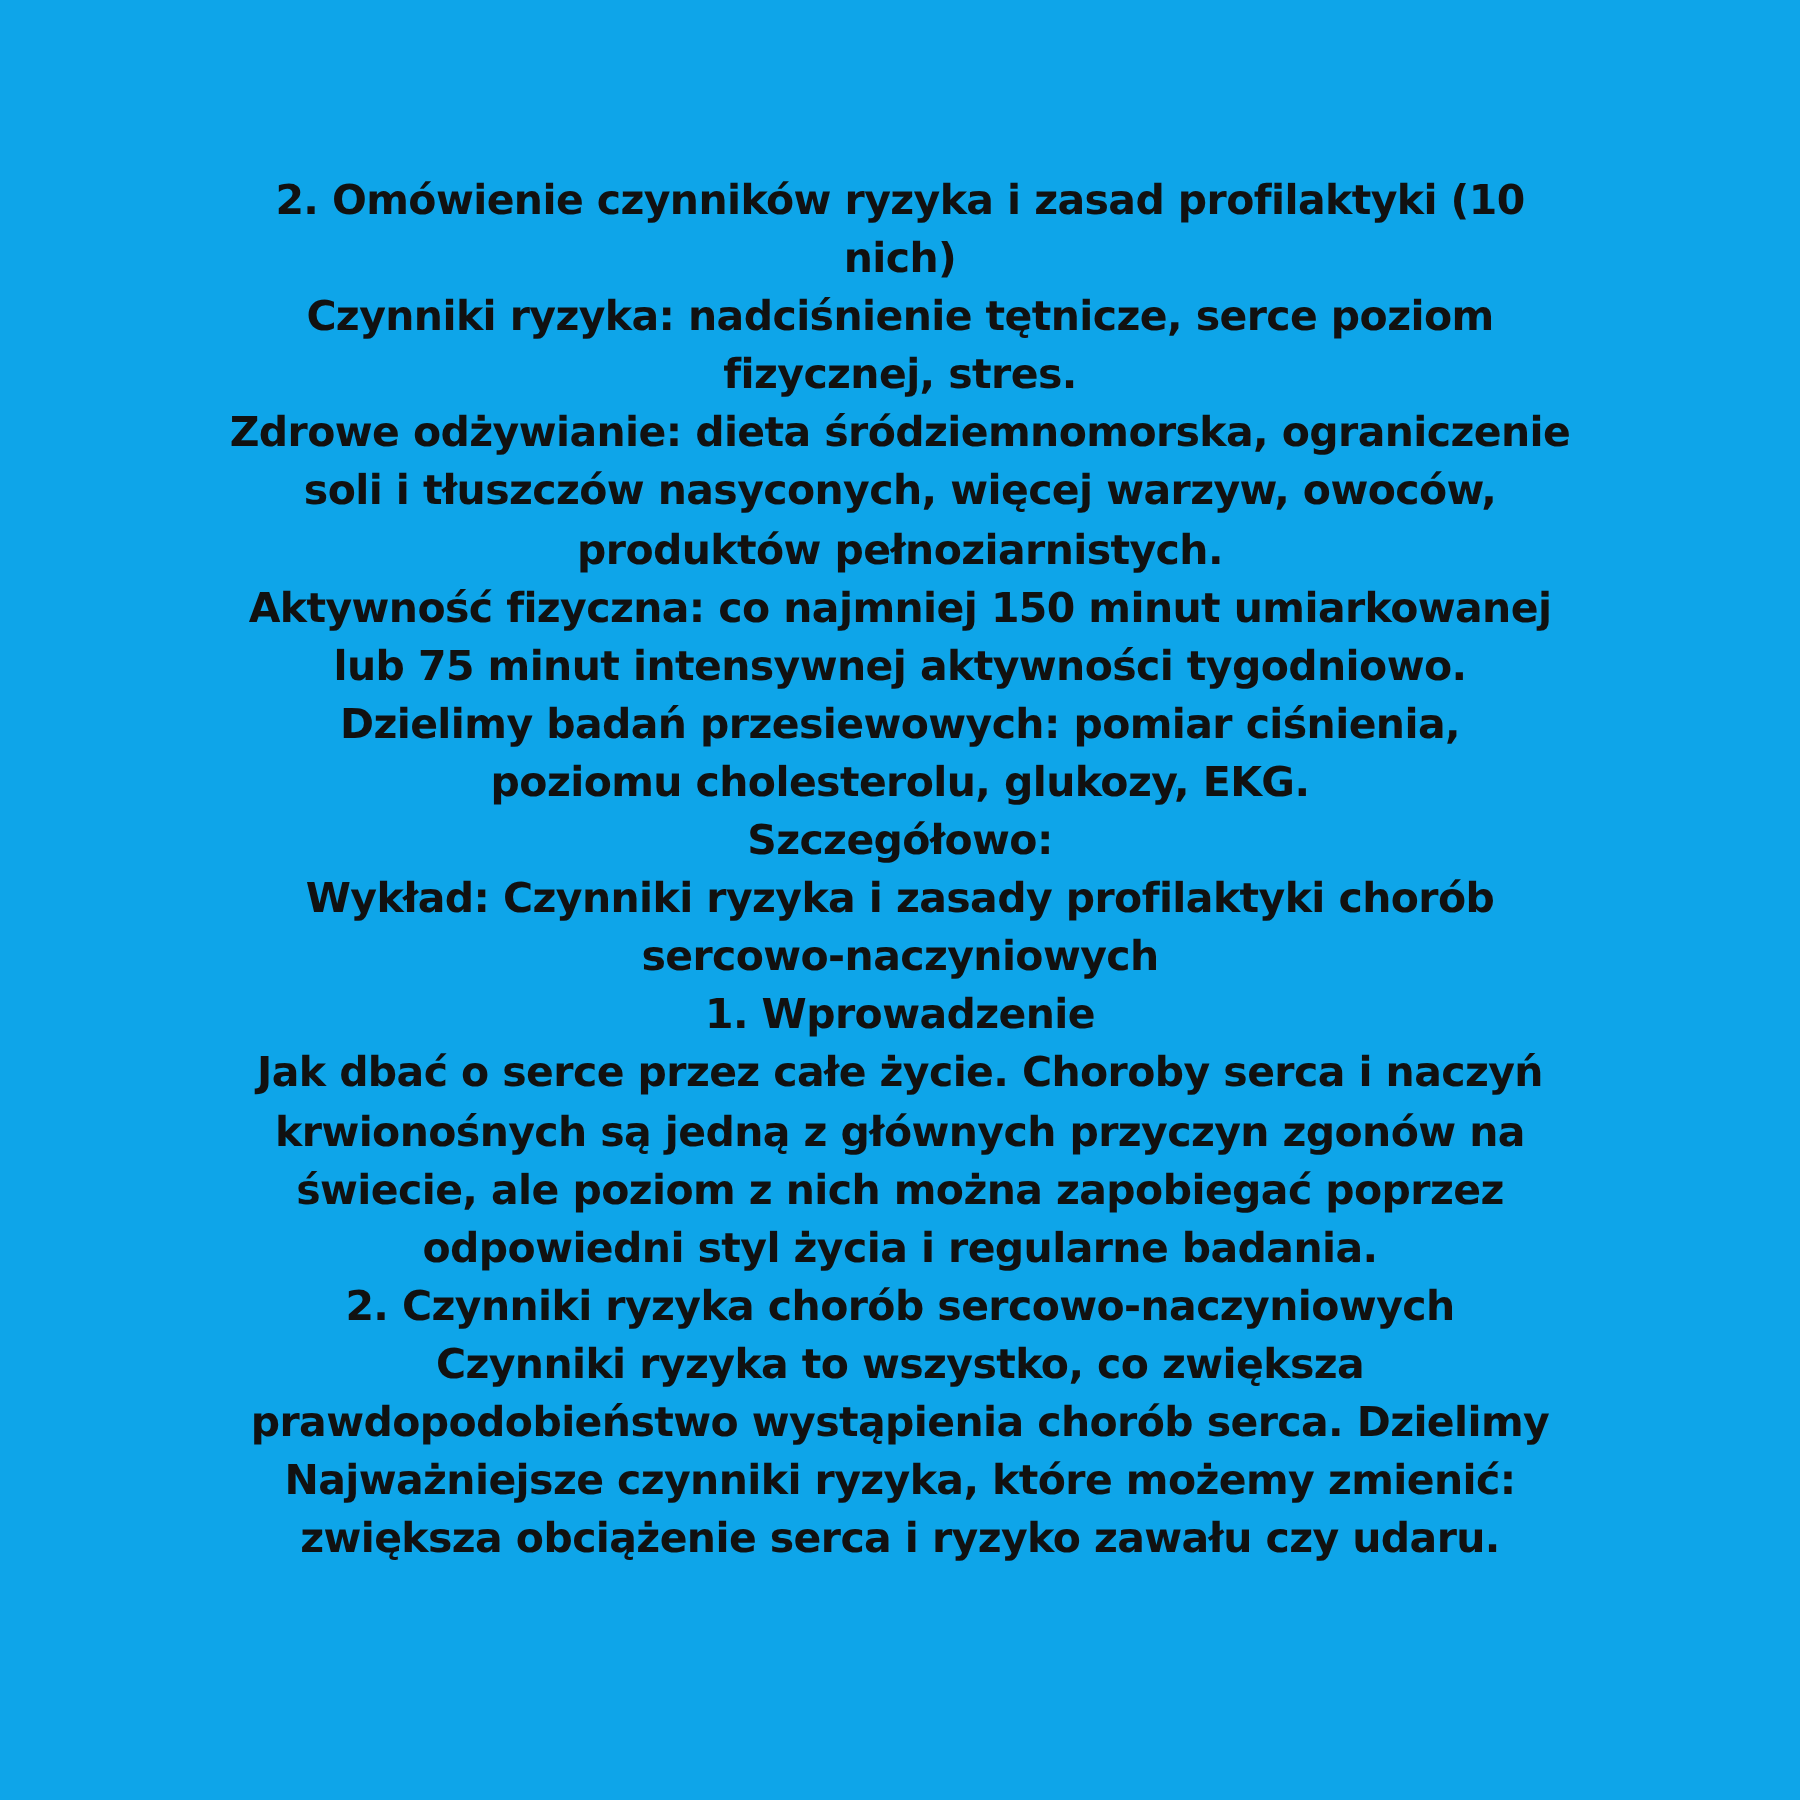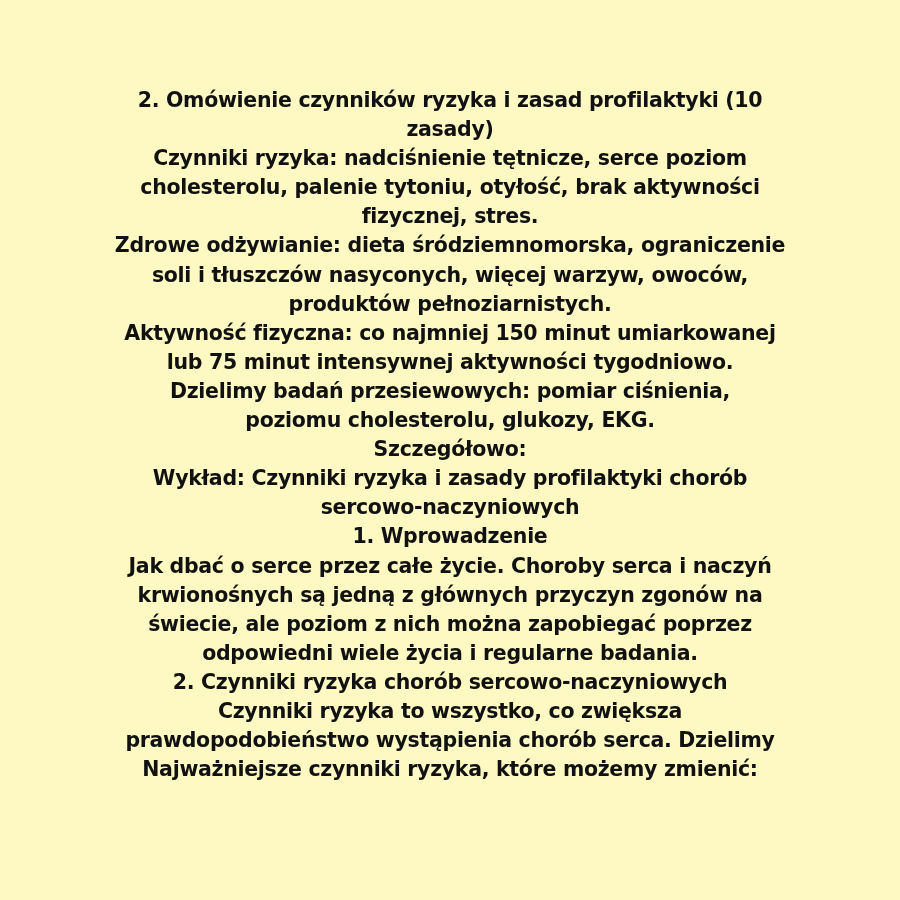--- a/index.html
+++ b/index.html
@@ -7,21 +7,21 @@
       padding: 0;
       width: 900px;
       height: 900px;
       overflow: hidden;
       background: #f3f3ef;
     }
     .page {
       position: relative;
       width: 900px;
       height: 900px;
-      background: #fef9c3;
+      background: #0ea5e9;
       overflow: hidden;
     }
     .content {
       position: absolute;
       top: 86px;
       left: 70px;
       width: 760px;
       text-align: center;
       color: #111111;
       font-family: "DejaVu Sans", "Liberation Sans", sans-serif;
@@ -34,37 +34,37 @@
       display: block;
       white-space: nowrap;
     }
   </style>
 </head>
 <body>
 
 <div class="page">
   <div class="content">
     <span class="line">2. Omówienie czynników ryzyka i zasad profilaktyki (10</span>
-    <span class="line">zasady)</span>
+    <span class="line">nich)</span>
     <span class="line">Czynniki ryzyka: nadciśnienie tętnicze, serce poziom</span>
-    <span class="line">cholesterolu, palenie tytoniu, otyłość, brak aktywności</span>
     <span class="line">fizycznej, stres.</span>
     <span class="line">Zdrowe odżywianie: dieta śródziemnomorska, ograniczenie</span>
     <span class="line">soli i tłuszczów nasyconych, więcej warzyw, owoców,</span>
     <span class="line">produktów pełnoziarnistych.</span>
     <span class="line">Aktywność fizyczna: co najmniej 150 minut umiarkowanej</span>
     <span class="line">lub 75 minut intensywnej aktywności tygodniowo.</span>
     <span class="line">Dzielimy badań przesiewowych: pomiar ciśnienia,</span>
     <span class="line">poziomu cholesterolu, glukozy, EKG.</span>
     <span class="line">Szczegółowo:</span>
     <span class="line">Wykład: Czynniki ryzyka i zasady profilaktyki chorób</span>
     <span class="line">sercowo-naczyniowych</span>
     <span class="line">1. Wprowadzenie</span>
     <span class="line">Jak dbać o serce przez całe życie. Choroby serca i naczyń</span>
     <span class="line">krwionośnych są jedną z głównych przyczyn zgonów na</span>
     <span class="line">świecie, ale poziom z nich można zapobiegać poprzez</span>
-    <span class="line">odpowiedni wiele życia i regularne badania.</span>
+    <span class="line">odpowiedni styl życia i regularne badania.</span>
     <span class="line">2. Czynniki ryzyka chorób sercowo-naczyniowych</span>
     <span class="line">Czynniki ryzyka to wszystko, co zwiększa</span>
     <span class="line">prawdopodobieństwo wystąpienia chorób serca. Dzielimy</span>
     <span class="line">Najważniejsze czynniki ryzyka, które możemy zmienić:</span>
+    <span class="line">zwiększa obciążenie serca i ryzyko zawału czy udaru.</span>
   </div>
 </div>
 
 </body></html>

